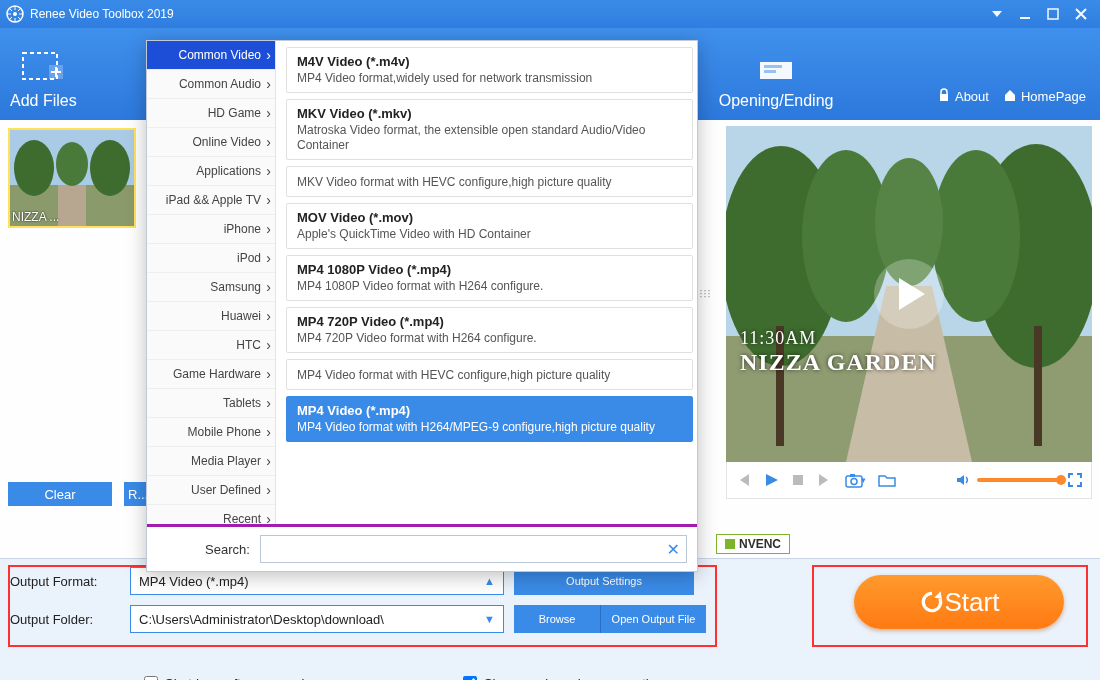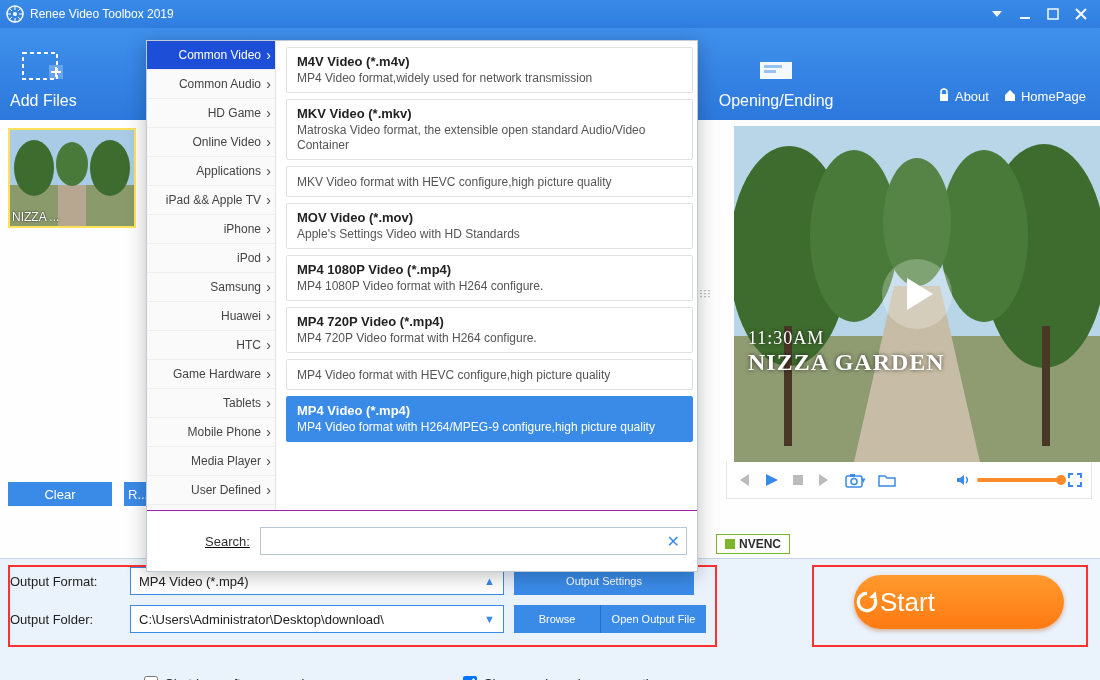--- a/index.html
+++ b/index.html
@@ -28,29 +28,29 @@
   .cat-list{width:128px;background:#fafafa;border-right:1px solid #e4e4e4;overflow-y:auto;}
   .cat-item{height:28px;display:flex;align-items:center;justify-content:flex-end;padding:0 14px 0 8px;font-size:12px;color:#444;position:relative;border-bottom:1px solid #eee;cursor:pointer;}
   .cat-item.sel{background:#1d4ed8;color:#fff;}
   .cat-item::after{content:"›";position:absolute;right:4px;color:inherit;font-size:14px;}
   .fmt-list{flex:1;overflow-y:auto;padding:6px 4px 6px 10px;}
   .fmt-item{border:1px solid #e0e0e0;border-radius:2px;margin-bottom:6px;padding:6px 10px;cursor:pointer;background:#fff;}
   .fmt-item .t{font-weight:bold;font-size:13px;color:#222;}
   .fmt-item .d{font-size:12px;color:#555;margin-top:2px;line-height:1.25;}
   .fmt-item.sel{background:#3a8be8;border-color:#3a8be8;}
   .fmt-item.sel .t,.fmt-item.sel .d{color:#fff;}
-  .search-row{border-top:1px solid #a21caf;height:44px;display:flex;align-items:center;padding:8px 10px;gap:10px;text-decoration:underline;}
+  .search-row{border-top:3px solid #a21caf;height:44px;display:flex;align-items:center;padding:0 10px;gap:10px;}
   .search-row label{font-size:13px;color:#333;flex-shrink:0;margin-left:48px;}
   .search-row .sbox{flex:1;height:26px;border:1px solid #b8c6d8;position:relative;display:flex;align-items:center;}
   .search-row input{border:none;outline:none;flex:1;padding:0 6px;font-size:13px;}
   .search-row .clr{position:absolute;right:6px;color:#3a8be8;font-size:16px;cursor:pointer;}
   .grip{position:absolute;left:700px;top:158px;height:30px;width:10px;color:#999;font-size:12px;display:flex;flex-direction:column;align-items:center;justify-content:center;line-height:3px;}
 
   .preview{position:absolute;right:8px;top:6px;width:366px;}
-  .prev-box{width:366px;height:336px;background:#14532d;position:relative;display:flex;align-items:center;justify-content:center;margin-left:8px;}
+  .prev-box{width:366px;height:336px;background:#14532d;position:relative;display:flex;align-items:center;justify-content:center;}
   .play-overlay{width:70px;height:70px;border-radius:50%;background:rgba(255,255,255,.25);display:flex;align-items:center;justify-content:center;}
   .play-overlay .tri{width:0;height:0;border-left:26px solid #fff;border-top:16px solid transparent;border-bottom:16px solid transparent;margin-left:6px;}
   .prev-img{position:absolute;inset:0;overflow:hidden;}
   .prev-text{position:absolute;left:14px;bottom:86px;color:#fff;font-family:serif;font-size:18px;text-shadow:0 0 4px rgba(0,0,0,.7);letter-spacing:1px;}
   .prev-text .line2{font-size:24px;font-weight:bold;}
   .pctl{height:36px;border:1px solid #e4e4e4;border-top:none;background:#fff;display:flex;align-items:center;padding:0 8px;gap:12px;color:#3a8be8;}
   .pctl .ic{cursor:pointer;display:flex;align-items:center;}
   .pctl .ic.gray{color:#bbb;}
   .pctl .vol{display:flex;align-items:center;gap:6px;margin-left:auto;}
   .pctl .track{width:84px;height:4px;background:#ff8a2c;border-radius:2px;position:relative;}
@@ -65,21 +65,21 @@
   .row{display:flex;align-items:center;margin-bottom:10px;height:28px;}
   .row .lbl{width:120px;font-size:13px;color:#222;}
   .row .combo{width:356px;height:26px;border:1px solid #3a8be8;background:#fff;display:flex;align-items:center;padding:0 8px;color:#222;font-size:13px;position:relative;}
   .row .combo .arr{margin-left:auto;color:#3a8be8;font-size:11px;}
   .btn-blue{height:28px;background:#3a8be8;color:#fff;border:none;font-size:11px;padding:0 12px;cursor:pointer;margin-left:10px;}
   .btn-blue.sm{padding:0 8px;}
   .chk-row{position:absolute;left:140px;bottom:6px;display:flex;gap:140px;font-size:13px;color:#222;}
   .chk-row label{display:flex;align-items:center;gap:4px;}
   .chk-row input{width:14px;height:14px;}
 
-  .start-btn{position:absolute;right:36px;top:16px;width:210px;height:54px;border-radius:28px;background:linear-gradient(#ff9a2e,#ff7a12);color:#fff;font-size:26px;display:flex;align-items:center;gap:0;cursor:pointer;box-shadow:0 2px 4px rgba(180,80,0,.4);}
+  .start-btn{position:absolute;right:36px;top:16px;width:210px;height:54px;border-radius:28px;background:linear-gradient(#ff9a2e,#ff7a12);color:#fff;font-size:26px;display:flex;align-items:center;justify-content:center;gap:0;cursor:pointer;box-shadow:0 2px 4px rgba(180,80,0,.4);}
   .start-btn svg{width:26px;height:26px;}
 
   
   .scene{width:100%;height:100%;}
 
   ::-webkit-scrollbar{width:10px}
   ::-webkit-scrollbar-thumb{background:#cbd4e1;border-radius:4px}
 </style>
 </head>
 <body>
@@ -205,21 +205,21 @@
             </div>
             <div class="fmt-item">
               <div class="t">MKV Video (*.mkv)</div>
               <div class="d">Matroska Video format, the extensible open standard Audio/Video Container</div>
             </div>
             <div class="fmt-item">
               <div class="d">MKV Video format with HEVC configure,high picture quality</div>
             </div>
             <div class="fmt-item">
               <div class="t">MOV Video (*.mov)</div>
-              <div class="d">Apple's Settings Video with HD Standards</div>
+              <div class="d">Apple's QuickTime Video with HD Container</div>
             </div>
             <div class="fmt-item">
               <div class="t">MP4 1080P Video (*.mp4)</div>
               <div class="d">MP4 1080P Video format with H264 configure.</div>
             </div>
             <div class="fmt-item">
               <div class="t">MP4 720P Video (*.mp4)</div>
               <div class="d">MP4 720P Video format with H264 configure.</div>
             </div>
             <div class="fmt-item">

